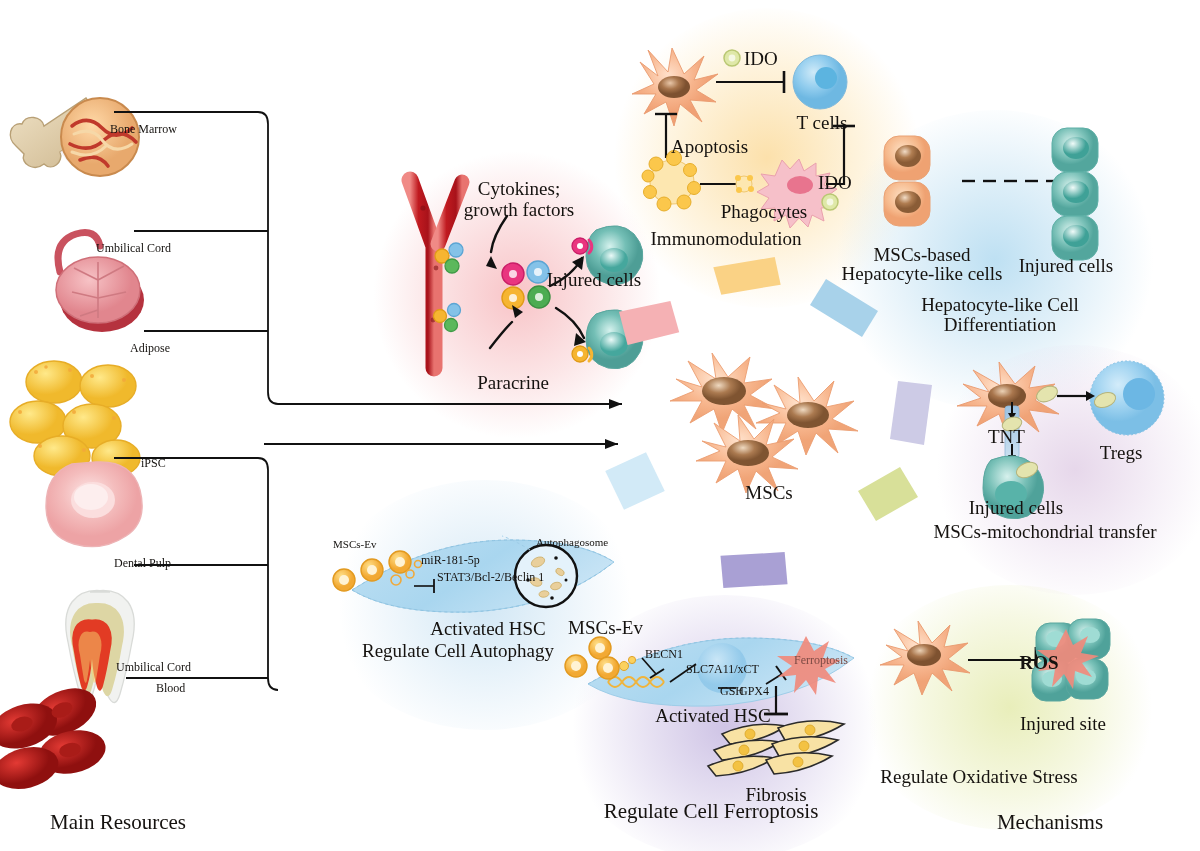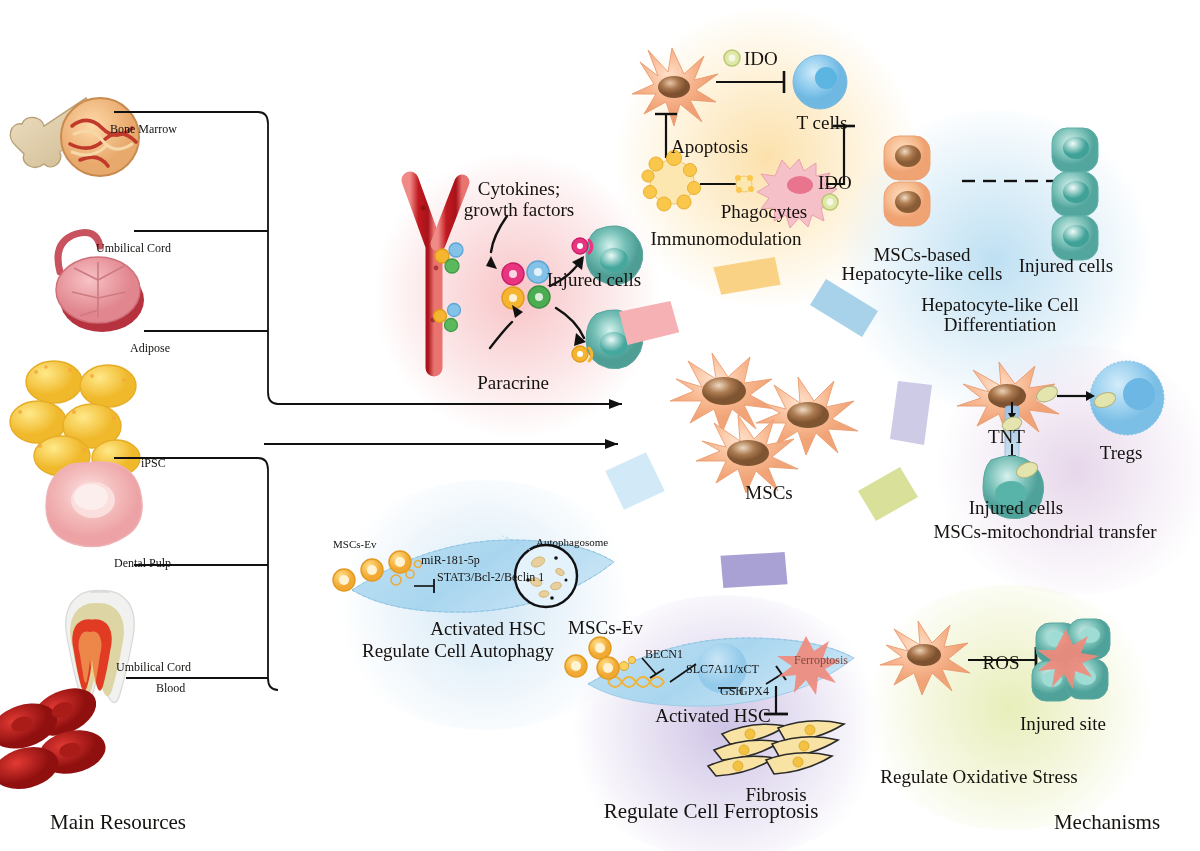--- a/index.html
+++ b/index.html
@@ -494,21 +494,21 @@
       <rect x="152" y="46" width="42" height="40" rx="14" fill="url(#oxInj)" stroke="#5aa79f" stroke-width="1"></rect>
       <rect x="186" y="44" width="42" height="40" rx="14" fill="url(#oxInj)" stroke="#5aa79f" stroke-width="1"></rect>
       <ellipse cx="176" cy="24" rx="10" ry="8" fill="#9fdcd4"></ellipse>
       <ellipse cx="210" cy="20" rx="10" ry="8" fill="#9fdcd4"></ellipse>
       <ellipse cx="172" cy="64" rx="10" ry="8" fill="#9fdcd4"></ellipse>
       <ellipse cx="206" cy="62" rx="10" ry="8" fill="#9fdcd4"></ellipse>
     </g>
     <path d="M186 14 l7 16 l15 -9 l-7 17 l18 3 l-17 7 l10 14 l-17 -6 l-2 18 l-9 -15
              l-12 13 l3 -18 l-17 2 l13 -11 l-14 -10 l18 0 Z" fill="#f08a7c" opacity=".92"></path>
   </svg>
-  <div class="lbl panel-title ctr" style="left:1001px;top:652px;">ROS</div>
+  <div class="lbl panel-title ctr" style="left:1039px;top:652px;font-weight:bold;">ROS</div>
   <div class="lbl panel-title ctr" style="left:1063px;top:713px;">Injured site</div>
   <div class="lbl panel-title ctr" style="left:979px;top:746px;margin-top:20px;">Regulate Oxidative Stress</div>
 
   <svg class="abs" style="left:330px;top:528px;width:290px;height:90px" viewBox="0 0 290 90">
     <defs>
       <linearGradient id="hscG" x1="0" y1="0" x2="1" y2="0.4">
         <stop offset="0%" stop-color="#bfe0f3"></stop>
           <stop offset="55%" stop-color="#a9d6ef"></stop>
         <stop offset="100%" stop-color="#c8e4f5"></stop>
       </linearGradient>
@@ -691,15 +691,15 @@
     <g>
         <path d="M26 214 L68 198 L84 238 L42 254 Z" fill="#d2eaf7" transform="rotate(-4 55 226)"></path>
       </g>
     <g>
         <path d="M140 302 L204 296 L208 328 L144 334 Z" fill="#a9a0d4" transform="rotate(2 174 315)"></path>
       </g>
   </svg>
 
   <div class="lbl section-title ctr" style="left:118px;top:810px;">Main Resources</div>
   <div class="lbl section-title ctr" style="left:711px;top:799px;">Regulate Cell Ferroptosis</div>
-  <div class="lbl section-title ctr" style="left:1107px;top:810px;">Mechanisms</div>
+  <div class="lbl section-title ctr" style="left:1050px;top:810px;">Mechanisms</div>
 
 </div>
 
 </body></html>

